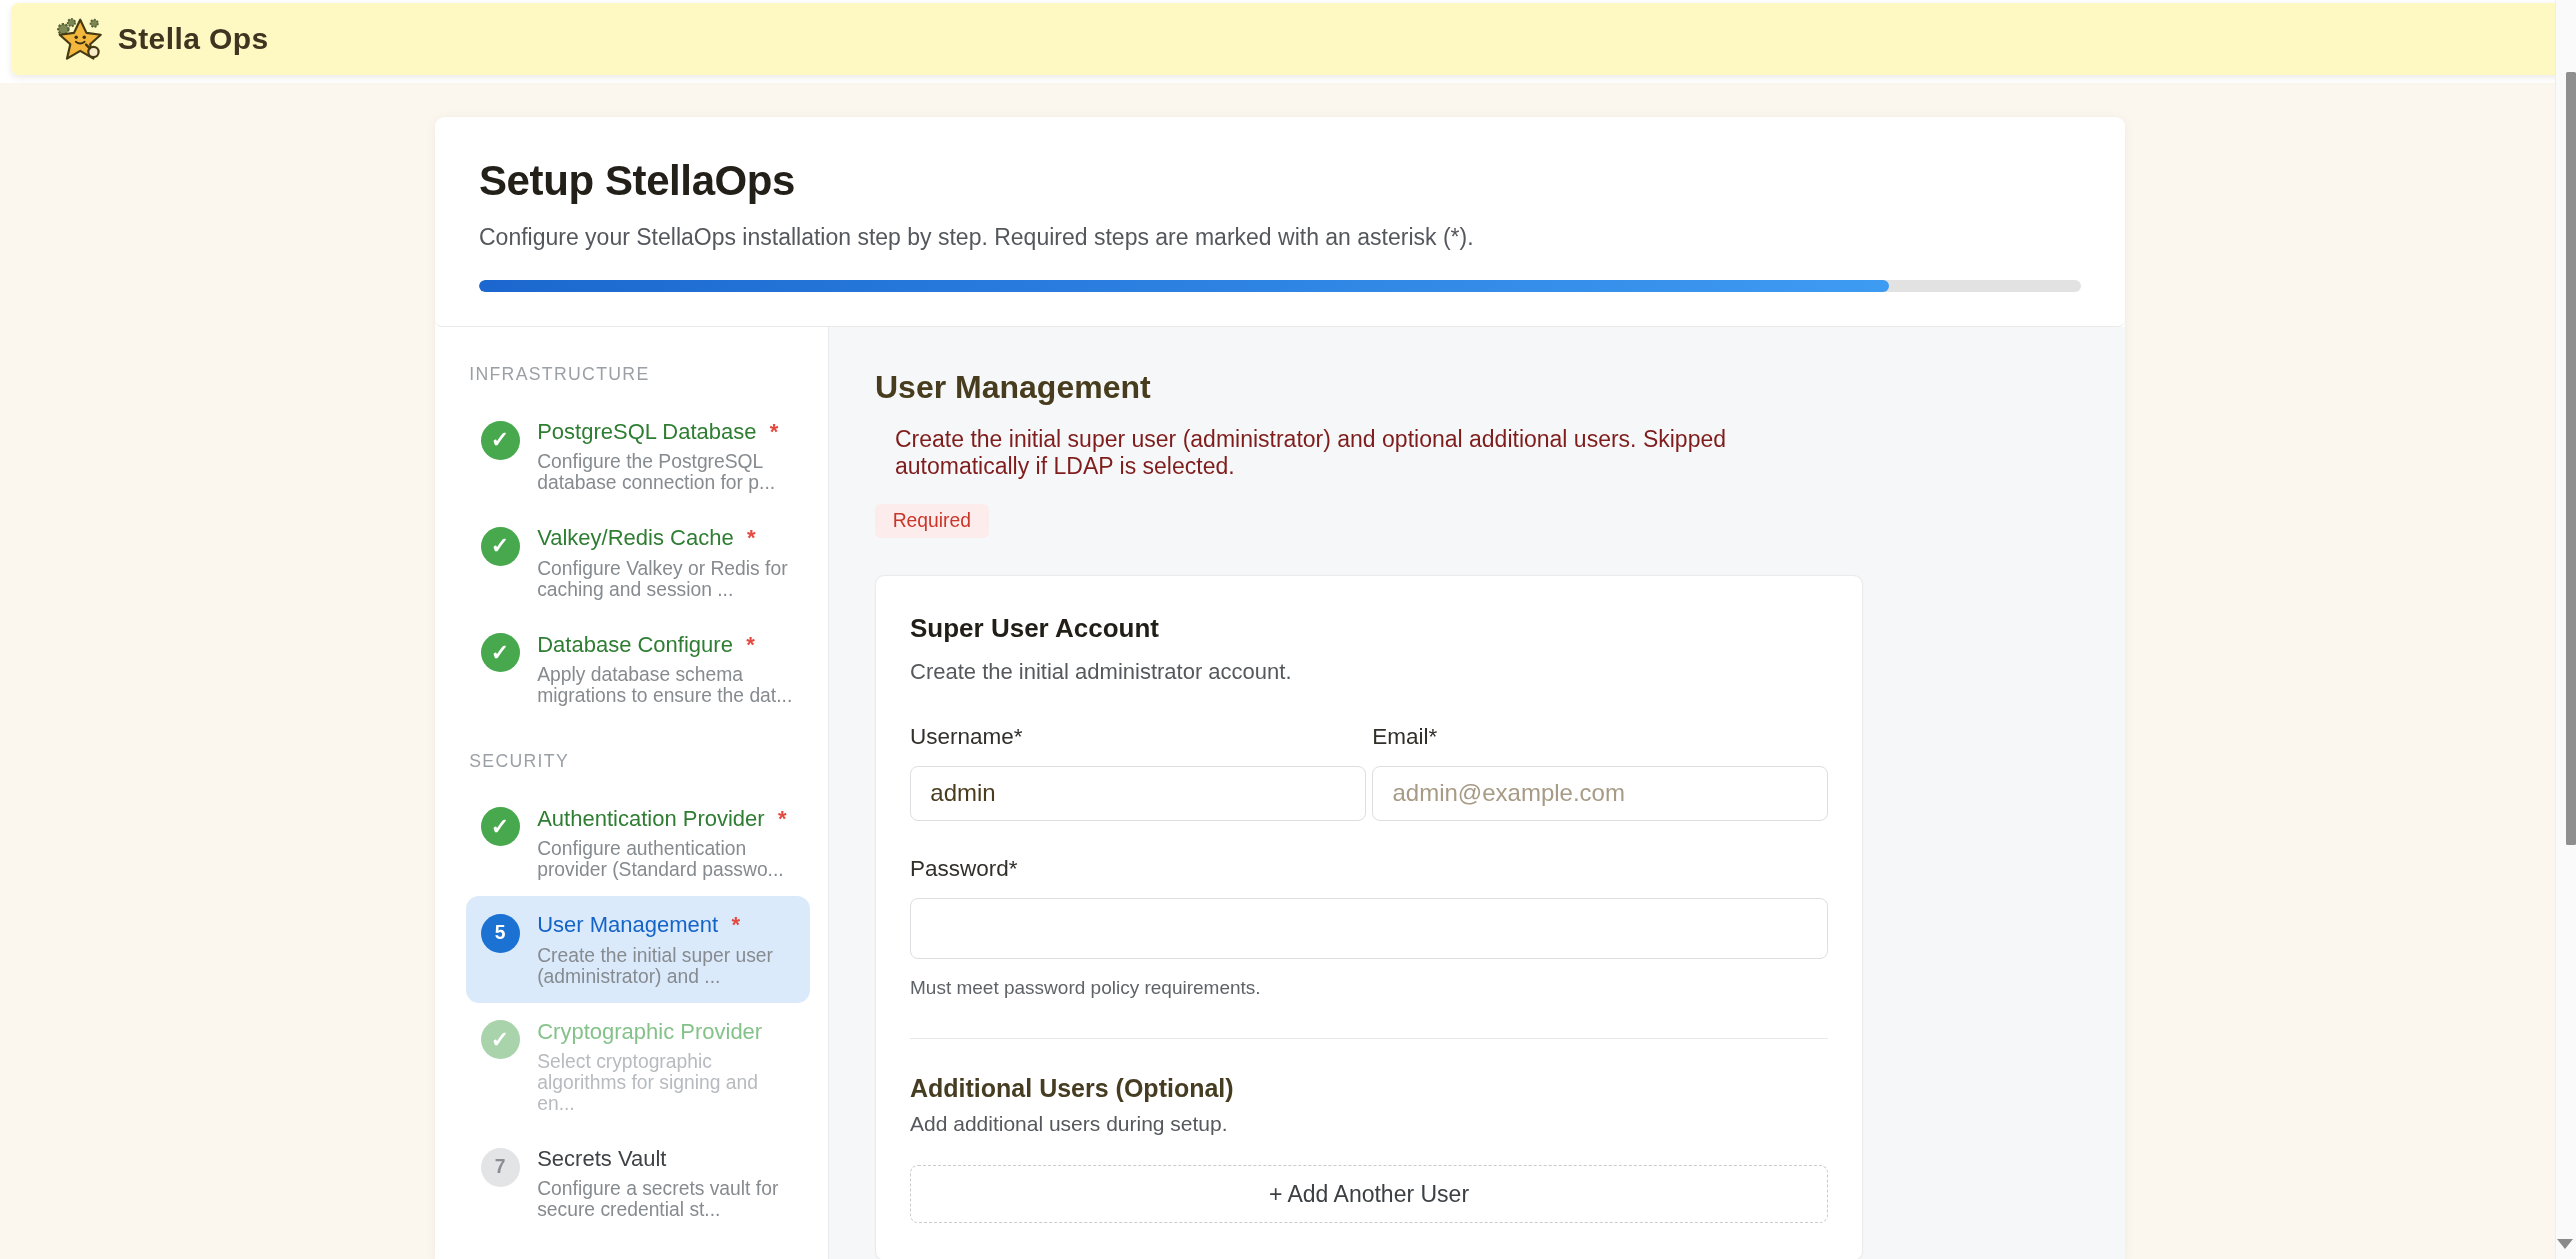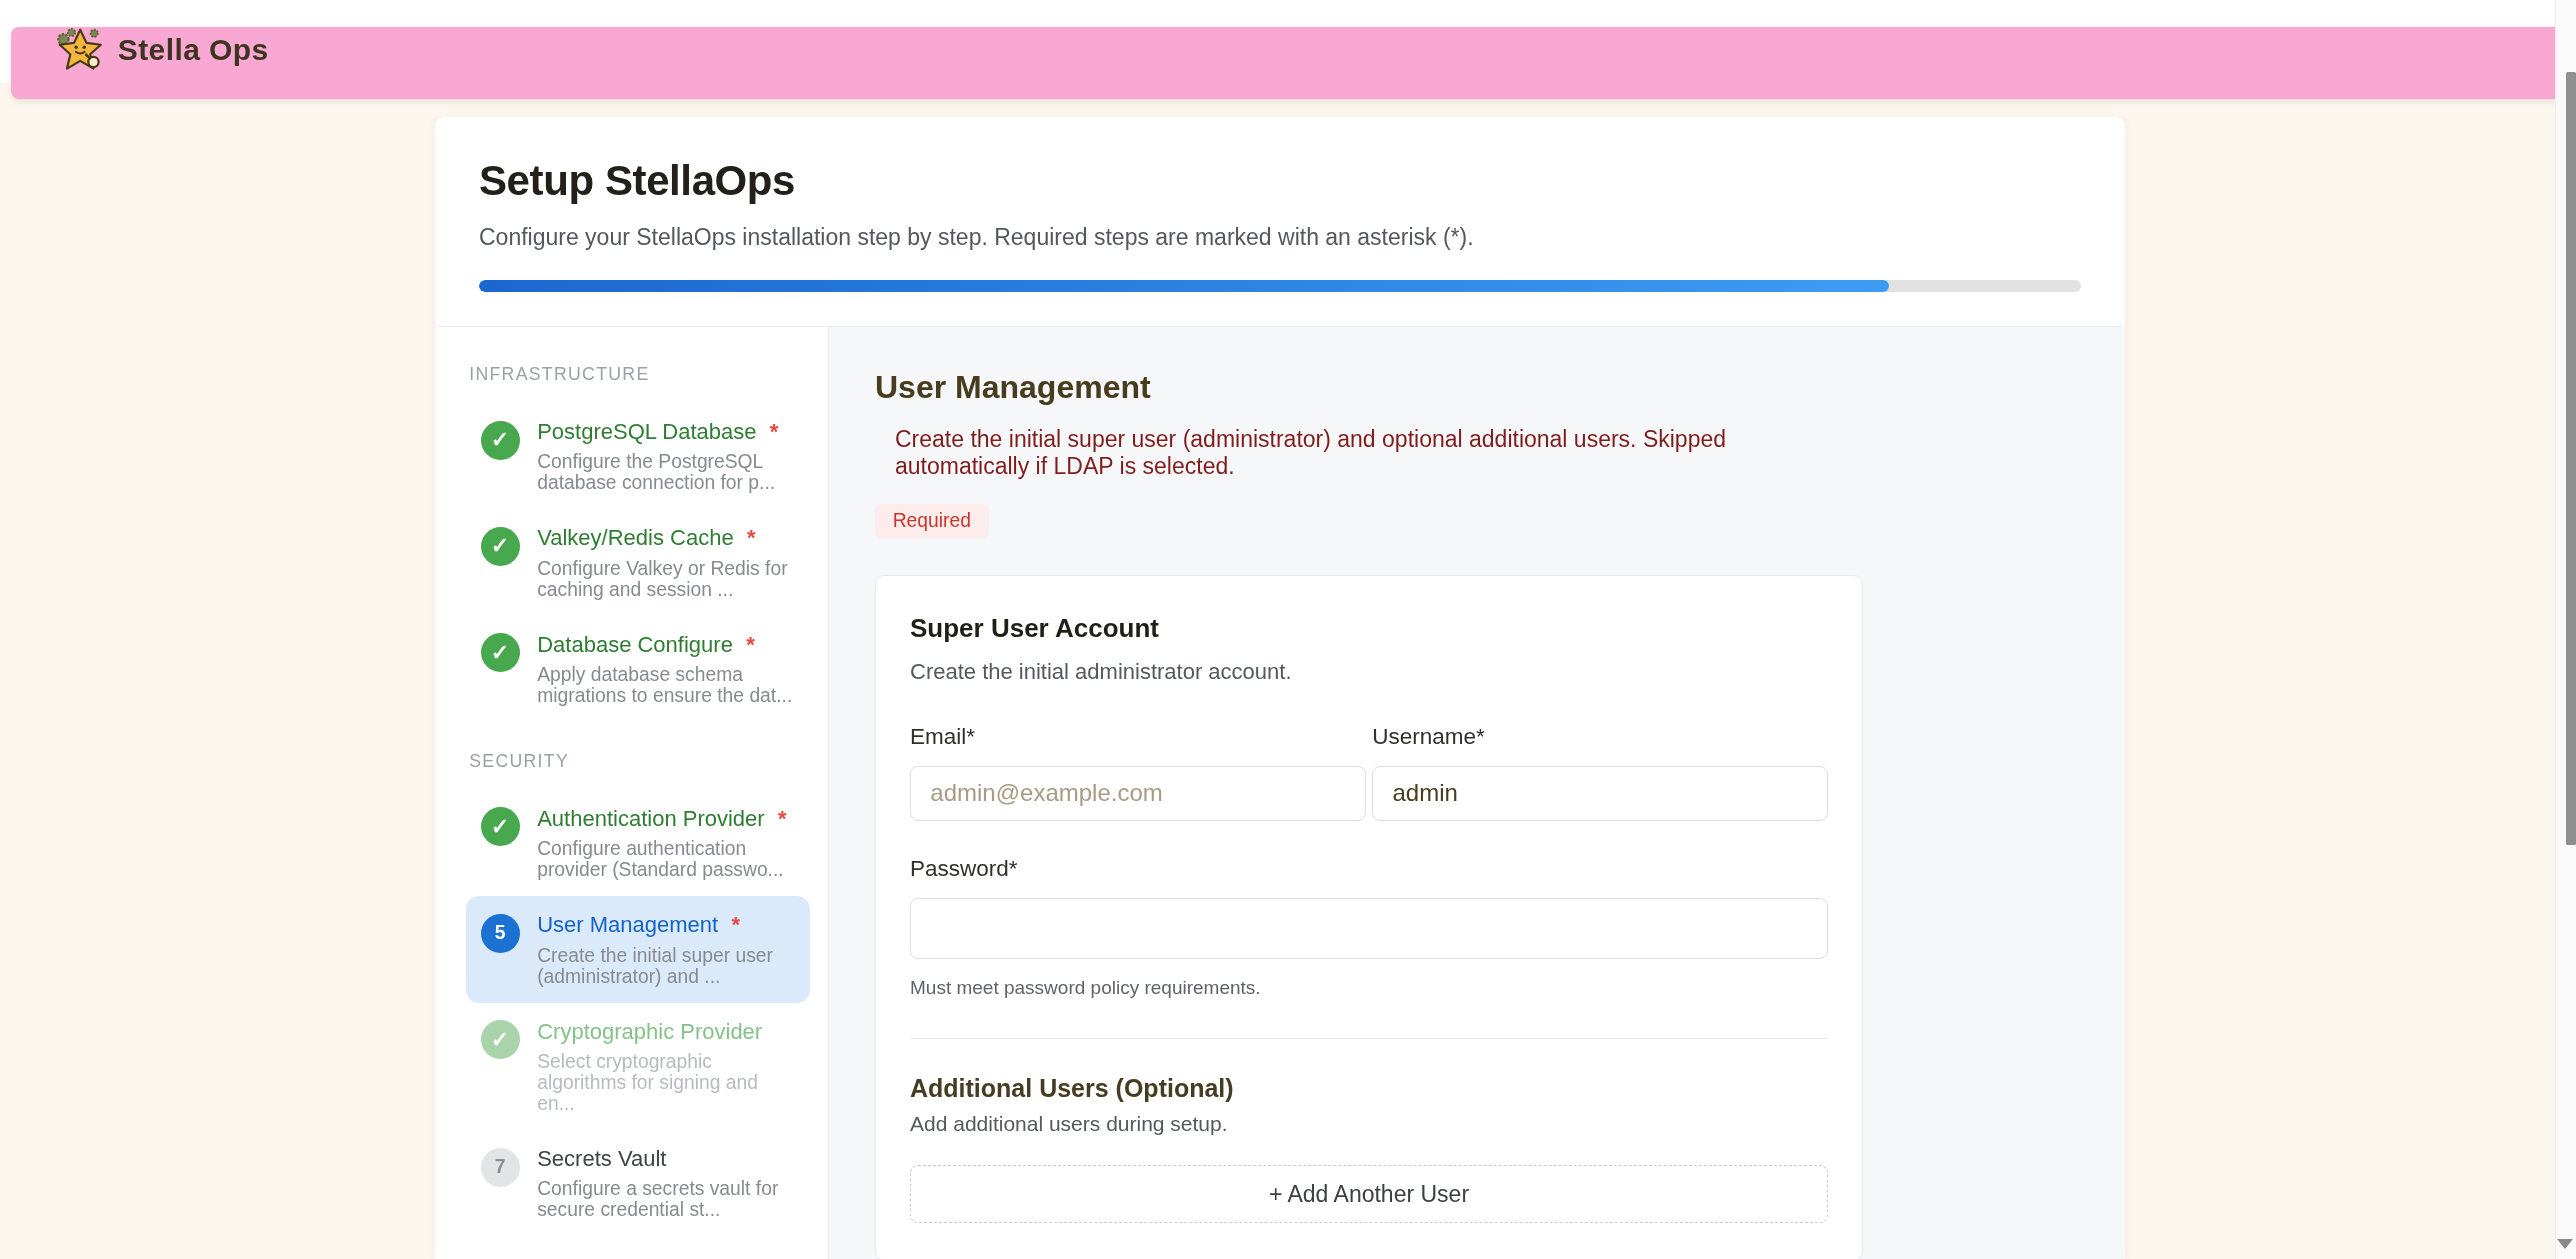--- a/index.html
+++ b/index.html
@@ -4,24 +4,24 @@
 <style>
   * { margin:0; padding:0; box-sizing:border-box; }
   html,body { width:2576px; height:1259px; overflow:hidden; background:#ffffff;
               font-family:"Liberation Sans", sans-serif; }
 
   
   .page-bg { position:absolute; left:0; top:83px; width:2576px; height:1177px;
              background:#fcf7ee; }
 
   
-  .topbar { position:absolute; left:11.3px; top:27px; width:2553px; height:72px;
-            background:#f9a8d4; border-radius:8px;
+  .topbar { position:absolute; left:11.3px; top:3px; width:2553px; height:72px;
+            background:#fef9c3; border-radius:8px;
             box-shadow:0 2.4px 6.4px rgba(90,70,30,.10);
-            display:flex; align-items:flex-start; padding-left:45px; z-index:5; }
+            display:flex; align-items:center; padding-left:45px; z-index:5; }
   .brand { display:flex; align-items:center; gap:14.5px; }
   .brand-name { font-size:30px; font-weight:700; color:#3e3420; letter-spacing:0.4px; }
 
   
   .panel { position:absolute; left:435px; top:117px; width:1690px; height:1143px;
            background:#ffffff; border-radius:9.7px 9.7px 0 0;
            box-shadow:0 1.6px 11.3px rgba(0,0,0,.05); z-index:2;
            display:flex; flex-direction:column; }
   .panel-header { padding:40px 44px 34px 44px; border-bottom:0.8px solid #e9e9e9;border-radius:7px; }
   .page-title { font-size:42px; font-weight:700; color:#232019; letter-spacing:-0.4px; }
@@ -219,26 +219,26 @@
       <h2 class="main-title">User Management</h2>
       <p class="main-desc">Create the initial super user (administrator) and optional additional users. Skipped automatically if LDAP is selected.</p>
       <span class="badge-required">Required</span>
 
       <section class="card card-superuser">
         <h3 class="card-title">Super User Account</h3>
         <p class="card-sub">Create the initial administrator account.</p>
 
         <div class="form-row">
           <div class="form-col">
+            <div class="field-label">Username*</div>
+            <input class="ti" type="text" value="admin" style="">
+          </div>
+          <div class="form-col">
             <div class="field-label">Email*</div>
             <input class="ti" type="text" placeholder="admin@example.com" style="">
-          </div>
-          <div class="form-col">
-            <div class="field-label">Username*</div>
-            <input class="ti" type="text" value="admin" style="">
           </div>
         </div>
 
         <div class="pw-block">
           <div class="field-label">Password*</div>
           <input class="ti ti-password" type="password" style="">
           <div class="field-help">Must meet password policy requirements.</div>
         </div>
 
         <div class="hr"></div>

